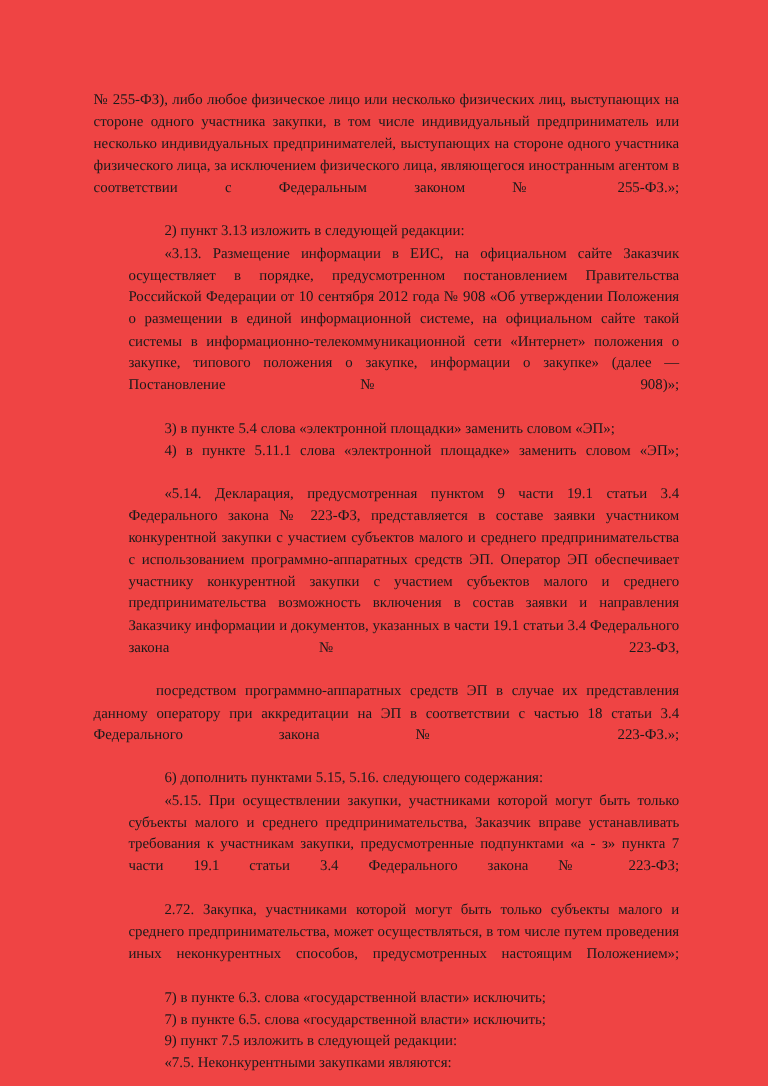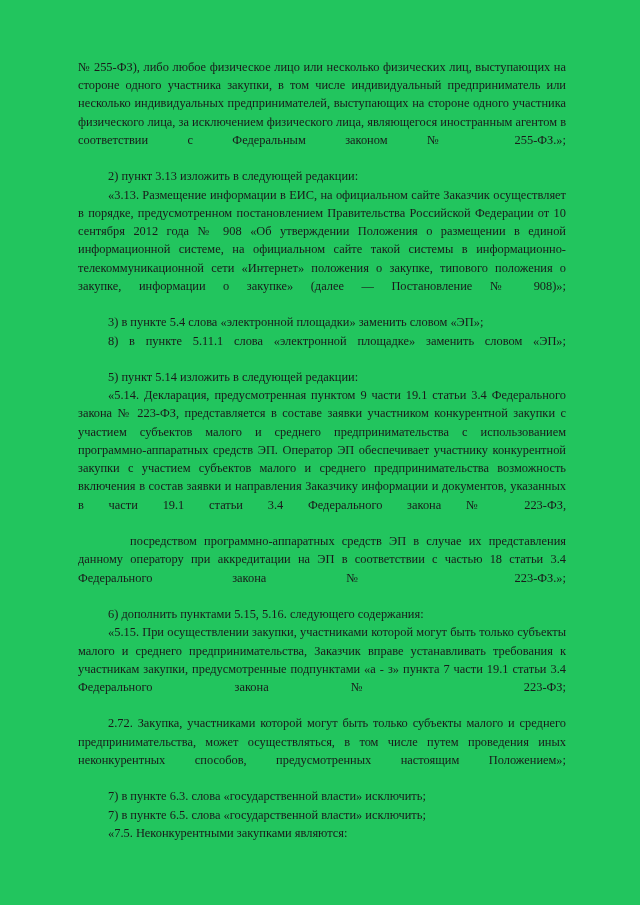--- a/index.html
+++ b/index.html
@@ -11,37 +11,38 @@
     width: 640px;
     height: 905px;
     font-family: "Liberation Serif", serif;
     color: #1a1a1a;
   }
   .page {
     position: relative;
     width: 640px;
     height: 905px;
     box-sizing: border-box;
-    padding: 58px 74px 0 78px;
-    background: #22c55e;
+    padding: 74px 74px 0 78px;
+    background: #ef4444;
   }
   .doc-body {
     font-size: 12.4px;
     line-height: 1.47;
     text-align: justify;
     text-justify: inter-word;
   }
   .para {
     margin: 0;
     text-align: justify;
     text-justify: inter-word;
     hyphens: none;
   }
   .para.indent {
     text-indent: 30px;
+    margin-left: 29px;
   }
   .para.indent-big {
     text-indent: 52px;
   }
   .para.noindent {
     text-indent: 0;
   }
   
   .stretch:after {
     content: "";
@@ -56,35 +57,35 @@
   <div class="doc-body">
 
     <p class="para noindent stretch">№ 255-ФЗ), либо любое физическое лицо или несколько физических лиц, выступающих на стороне одного участника закупки, в том числе индивидуальный предприниматель или несколько индивидуальных предпринимателей, выступающих на стороне одного участника физического лица, за исключением физического лица, являющегося иностранным агентом в соответствии с Федеральным законом № 255-ФЗ.»;</p>
 
     <p class="para indent">2) пункт 3.13 изложить в следующей редакции:</p>
 
     <p class="para indent stretch">«3.13. Размещение информации в ЕИС, на официальном сайте Заказчик осуществляет в порядке, предусмотренном постановлением Правительства Российской Федерации от 10 сентября 2012 года № 908 «Об утверждении Положения о размещении в единой информационной системе, на официальном сайте такой системы в информационно-телекоммуникационной сети «Интернет» положения о закупке, типового положения о закупке, информации о закупке» (далее — Постановление № 908)»;</p>
 
     <p class="para indent">3) в пункте 5.4 слова «электронной площадки» заменить словом «ЭП»;</p>
 
-    <p class="para indent stretch">8) в пункте 5.11.1 слова «электронной площадке» заменить словом «ЭП»;</p>
+    <p class="para indent stretch">4) в пункте 5.11.1 слова «электронной площадке» заменить словом «ЭП»;</p>
 
-    <p class="para indent">5)     пункт 5.14 изложить в следующей редакции:</p>
 
     <p class="para indent stretch">«5.14. Декларация, предусмотренная пунктом 9 части 19.1 статьи 3.4 Федерального закона № 223-ФЗ, представляется в составе заявки участником конкурентной закупки с участием субъектов малого и среднего предпринимательства с использованием программно-аппаратных средств ЭП. Оператор ЭП обеспечивает участнику конкурентной закупки с участием субъектов малого и среднего предпринимательства возможность включения в состав заявки и направления Заказчику информации и документов, указанных в части 19.1 статьи 3.4 Федерального закона № 223-ФЗ,</p>
 
     <p class="para indent-big stretch">посредством программно-аппаратных средств ЭП в случае их представления данному оператору при аккредитации на ЭП в соответствии с частью 18 статьи 3.4 Федерального закона № 223-ФЗ.»;</p>
 
     <p class="para indent">6)     дополнить пунктами 5.15, 5.16. следующего содержания:</p>
 
     <p class="para indent stretch">«5.15. При осуществлении закупки, участниками которой могут быть только субъекты малого и среднего предпринимательства, Заказчик вправе устанавливать требования к участникам закупки, предусмотренные подпунктами «а - з» пункта 7 части 19.1 статьи 3.4 Федерального закона № 223-ФЗ;</p>
 
     <p class="para indent stretch">2.72. Закупка, участниками которой могут быть только субъекты малого и среднего предпринимательства, может осуществляться, в том числе путем проведения иных неконкурентных способов, предусмотренных настоящим Положением»;</p>
 
     <p class="para indent">7) в пункте 6.3. слова «государственной власти» исключить;</p>
 
     <p class="para indent">7) в пункте 6.5. слова «государственной власти» исключить;</p>
 
+    <p class="para indent">9) пункт 7.5 изложить в следующей редакции:</p>
 
     <p class="para indent">«7.5. Неконкурентными закупками являются:</p>
 
   </div>
 </div>
 
 </body></html>

